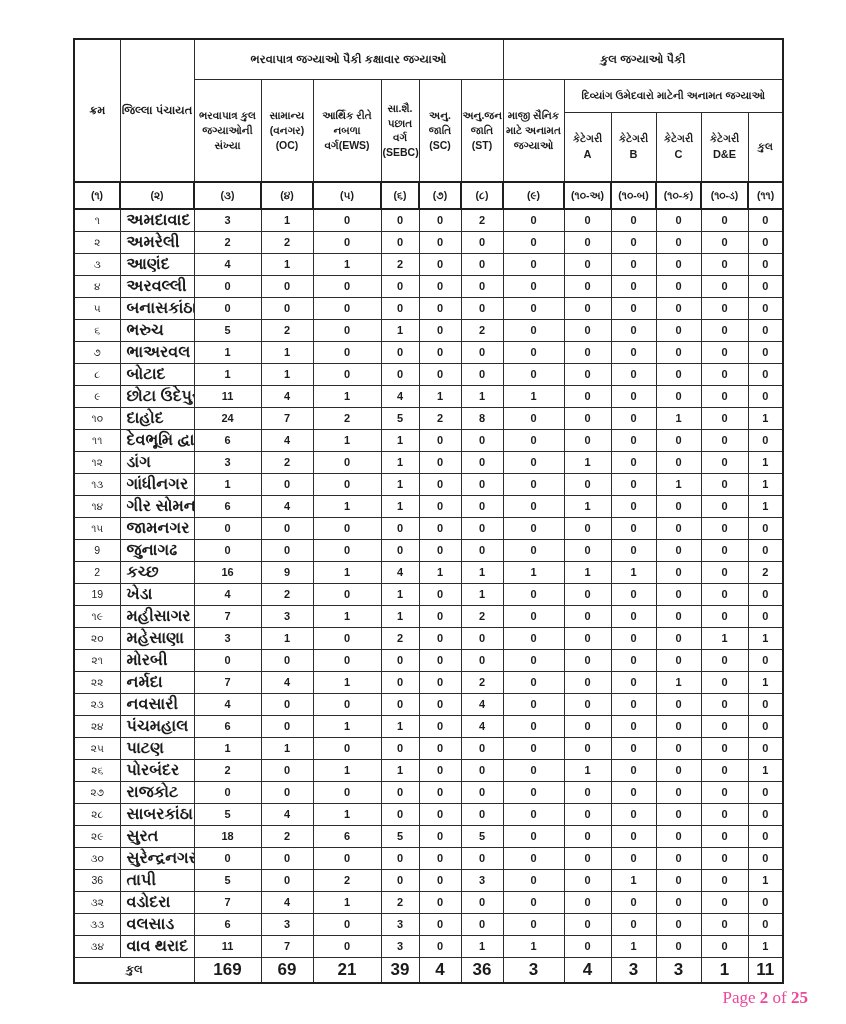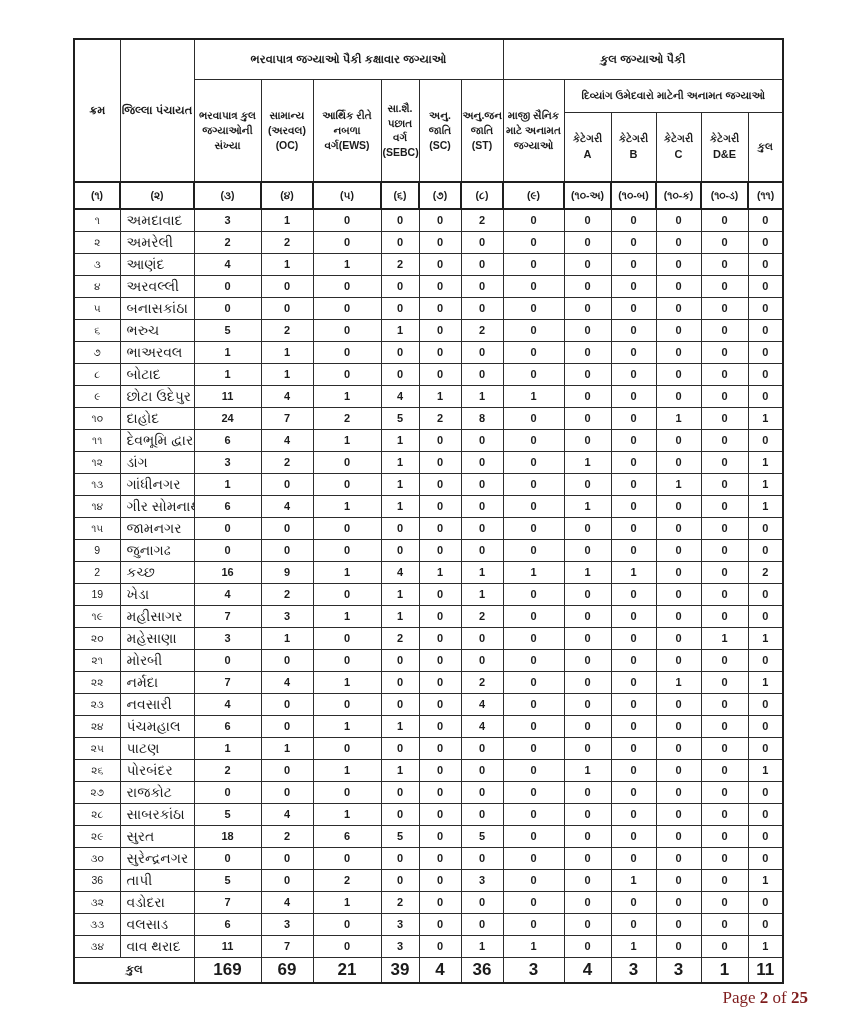--- a/index.html
+++ b/index.html
@@ -28,30 +28,30 @@
   tr.hr2 { height:33px; }
   tr.hr3 { height:70px; }
   tr.hr3 th { line-height:1.6; }
   .cat-letter { font-weight:700; font-size:11px; }
   tr.hr4 th {
     height:27px; font-size:10.5px; font-weight:700;
     border:2px solid #1f1f1f;
   }
   tbody td { height:22px; font-size:11px; font-weight:700; }
   tbody td.sr { font-weight:400; font-size:10.5px; }
-  tbody td.dist { text-align:left; padding-left:6px; font-weight:400; font-size:14px; white-space:nowrap; }
+  tbody td.dist { text-align:left; padding-left:6px; font-weight:700; font-size:16px; white-space:nowrap; }
   tfoot td {
     height:26px; font-size:17px; font-weight:700;
     border-top:2px solid #1f1f1f;
   }
   tfoot td.total-label { font-weight:600; font-size:11.5px; }
   .footer {
     position:absolute; top:988px; right:38px;
     font-family:"Liberation Serif", serif;
-    font-size:17px; color:#7f1d1d;
+    font-size:17px; color:#ec4899;
   }
   .footer b { font-weight:700; }
 </style>
 </head>
 <body>
 
 <div class="sheet">
   <table class="vac">
     <colgroup>
       <col style="width:46px">
@@ -71,21 +71,21 @@
     </colgroup>
     <thead>
       <tr class="hr1">
         <th rowspan="3">ક્રમ</th>
         <th rowspan="3">જિલ્લા પંચાયત</th>
         <th colspan="6">ભરવાપાત્ર જગ્યાઓ પૈકી કક્ષાવાર જગ્યાઓ</th>
         <th colspan="6">કુલ જગ્યાઓ પૈકી</th>
       </tr>
       <tr class="hr2">
         <th rowspan="2">ભરવાપાત્ર કુલ જગ્યાઓની સંખ્યા</th>
-        <th rowspan="2">સામાન્ય (અરવલ) (OC)</th>
+        <th rowspan="2">સામાન્ય (વનગર) (OC)</th>
         <th rowspan="2">આર્થિક રીતે નબળા વર્ગ(EWS)</th>
         <th rowspan="2">સા.શૈ. પછાત વર્ગ (SEBC)</th>
         <th rowspan="2">અનુ. જાતિ (SC)</th>
         <th rowspan="2">અનુ.જન જાતિ (ST)</th>
         <th rowspan="2">માજી સૈનિક માટે અનામત જગ્યાઓ</th>
         <th colspan="5">દિવ્યાંગ ઉમેદવારો માટેની અનામત જગ્યાઓ</th>
       </tr>
       <tr class="hr3">
         <th><span>કેટેગરી</span><br><span class="cat-letter">A</span></th>
         <th><span>કેટેગરી</span><br><span class="cat-letter">B</span></th>

